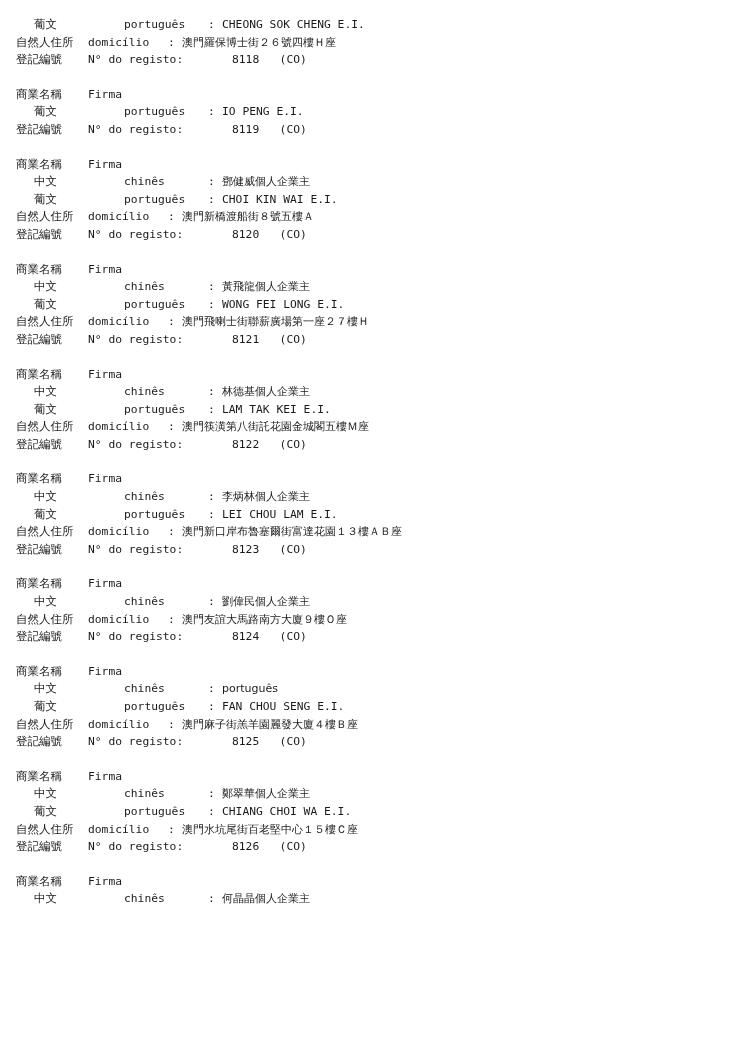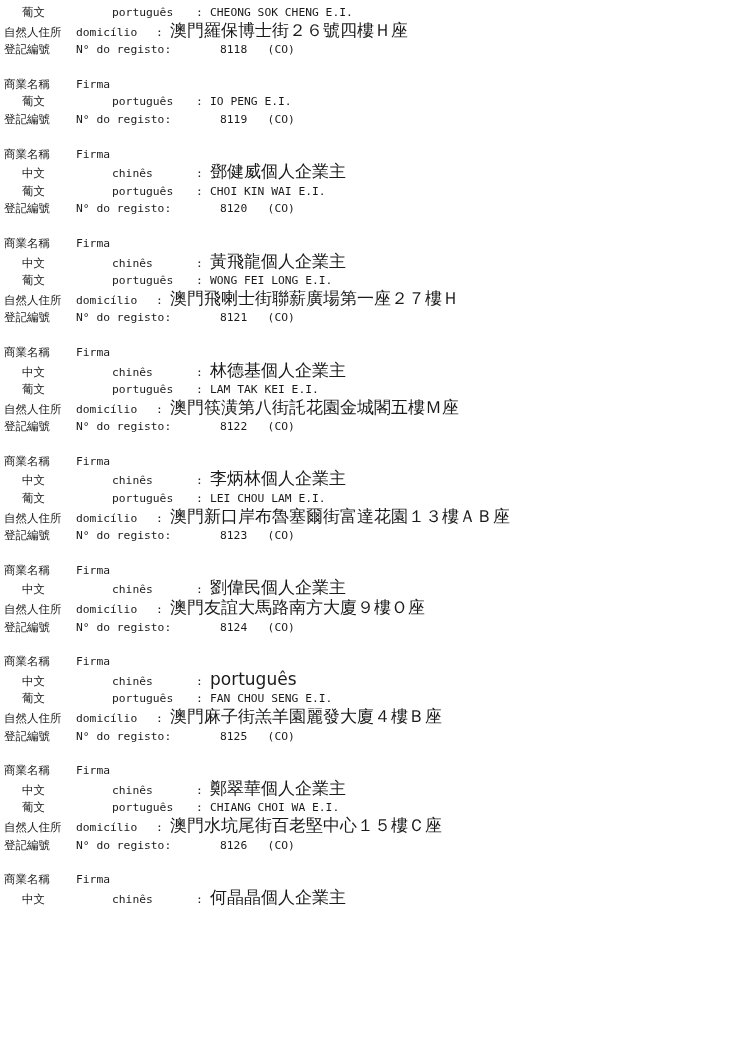--- a/index.html
+++ b/index.html
@@ -12,21 +12,21 @@
     height: 1058px;
     font-family: "DejaVu Sans Mono", monospace;
     color: #1a1a1a;
     position: relative;
     overflow: hidden;
   }
   .page {
     position: relative;
     width: 735px;
     height: 1058px;
-    padding: 4px;
+    padding: 16px;
     box-sizing: border-box;
   }
   .entry {
     margin: 0 0 0 0;
     padding: 0;
   }
   .row {
     display: block;
     white-space: pre;
     font-size: 11.3px;
@@ -36,21 +36,21 @@
   .row .lbl-zh {
     font-family: "DejaVu Sans", sans-serif;
     font-size: 11.5px;
   }
   .row .lbl-pt {
     font-family: "DejaVu Sans Mono", monospace;
     font-size: 11.3px;
   }
   .row .val-zh {
     font-family: "DejaVu Sans", sans-serif;
-    font-size: 17px;
+    font-size: 11px;
     text-align: right;
   }
   .row .val-pt {
     font-family: "DejaVu Sans Mono", monospace;
     font-size: 11.3px;
   }
   .spacer-md { height: 17px; }
   .indent-1 { display: inline-block; width: 18px; }
   .colA { display: inline-block; width: 72px; }
   .colB2 { display: inline-block; width: 90px; }
@@ -70,20 +70,21 @@
       <div class="entry">
         <div class="row"><span class="lbl-zh colA">商業名稱</span><span class="lbl-pt">Firma</span></div>
         <div class="row"><span class="indent-1"> </span><span class="lbl-zh colB2">葡文</span><span class="lbl-pt" style="display:inline-block;width:84px;">português</span><span class="lbl-pt" style="display:inline-block;width:14px;">:</span><span class="val-pt">IO PENG E.I.</span></div>
         <div class="row"><span class="lbl-zh" style="display:inline-block;width:72px;">登記編號</span><span class="lbl-pt" style="display:inline-block;width:118px;">N° do registo:</span><span class="num-pad"> </span><span class="val-pt">8119</span><span class="val-pt">   (CO)</span></div>
       </div>
       <div class="spacer-md"></div>
       <div class="entry">
         <div class="row"><span class="lbl-zh colA">商業名稱</span><span class="lbl-pt">Firma</span></div>
         <div class="row"><span class="indent-1"> </span><span class="lbl-zh colB2">中文</span><span class="lbl-pt" style="display:inline-block;width:84px;">chinês</span><span class="lbl-pt" style="display:inline-block;width:14px;">:</span><span class="val-zh">鄧健威個人企業主</span></div>
         <div class="row"><span class="indent-1"> </span><span class="lbl-zh colB2">葡文</span><span class="lbl-pt" style="display:inline-block;width:84px;">português</span><span class="lbl-pt" style="display:inline-block;width:14px;">:</span><span class="val-pt">CHOI KIN WAI E.I.</span></div>
+        <div class="row"><span class="lbl-zh" style="display:inline-block;width:72px;">自然人住所</span><span class="lbl-pt" style="display:inline-block;width:80px;">domicílio</span><span class="lbl-pt" style="display:inline-block;width:14px;">:</span><span class="val-zh">澳門新橋渡船街８號五樓Ａ</span></div>
         <div class="row"><span class="lbl-zh" style="display:inline-block;width:72px;">登記編號</span><span class="lbl-pt" style="display:inline-block;width:118px;">N° do registo:</span><span class="num-pad"> </span><span class="val-pt">8120</span><span class="val-pt">   (CO)</span></div>
       </div>
       <div class="spacer-md"></div>
       <div class="entry">
         <div class="row"><span class="lbl-zh colA">商業名稱</span><span class="lbl-pt">Firma</span></div>
         <div class="row"><span class="indent-1"> </span><span class="lbl-zh colB2">中文</span><span class="lbl-pt" style="display:inline-block;width:84px;">chinês</span><span class="lbl-pt" style="display:inline-block;width:14px;">:</span><span class="val-zh">黃飛龍個人企業主</span></div>
         <div class="row"><span class="indent-1"> </span><span class="lbl-zh colB2">葡文</span><span class="lbl-pt" style="display:inline-block;width:84px;">português</span><span class="lbl-pt" style="display:inline-block;width:14px;">:</span><span class="val-pt">WONG FEI LONG E.I.</span></div>
         <div class="row"><span class="lbl-zh" style="display:inline-block;width:72px;">自然人住所</span><span class="lbl-pt" style="display:inline-block;width:80px;">domicílio</span><span class="lbl-pt" style="display:inline-block;width:14px;">:</span><span class="val-zh">澳門飛喇士街聯薪廣場第一座２７樓Ｈ</span></div>
         <div class="row"><span class="lbl-zh" style="display:inline-block;width:72px;">登記編號</span><span class="lbl-pt" style="display:inline-block;width:118px;">N° do registo:</span><span class="num-pad"> </span><span class="val-pt">8121</span><span class="val-pt">   (CO)</span></div>
       </div>

